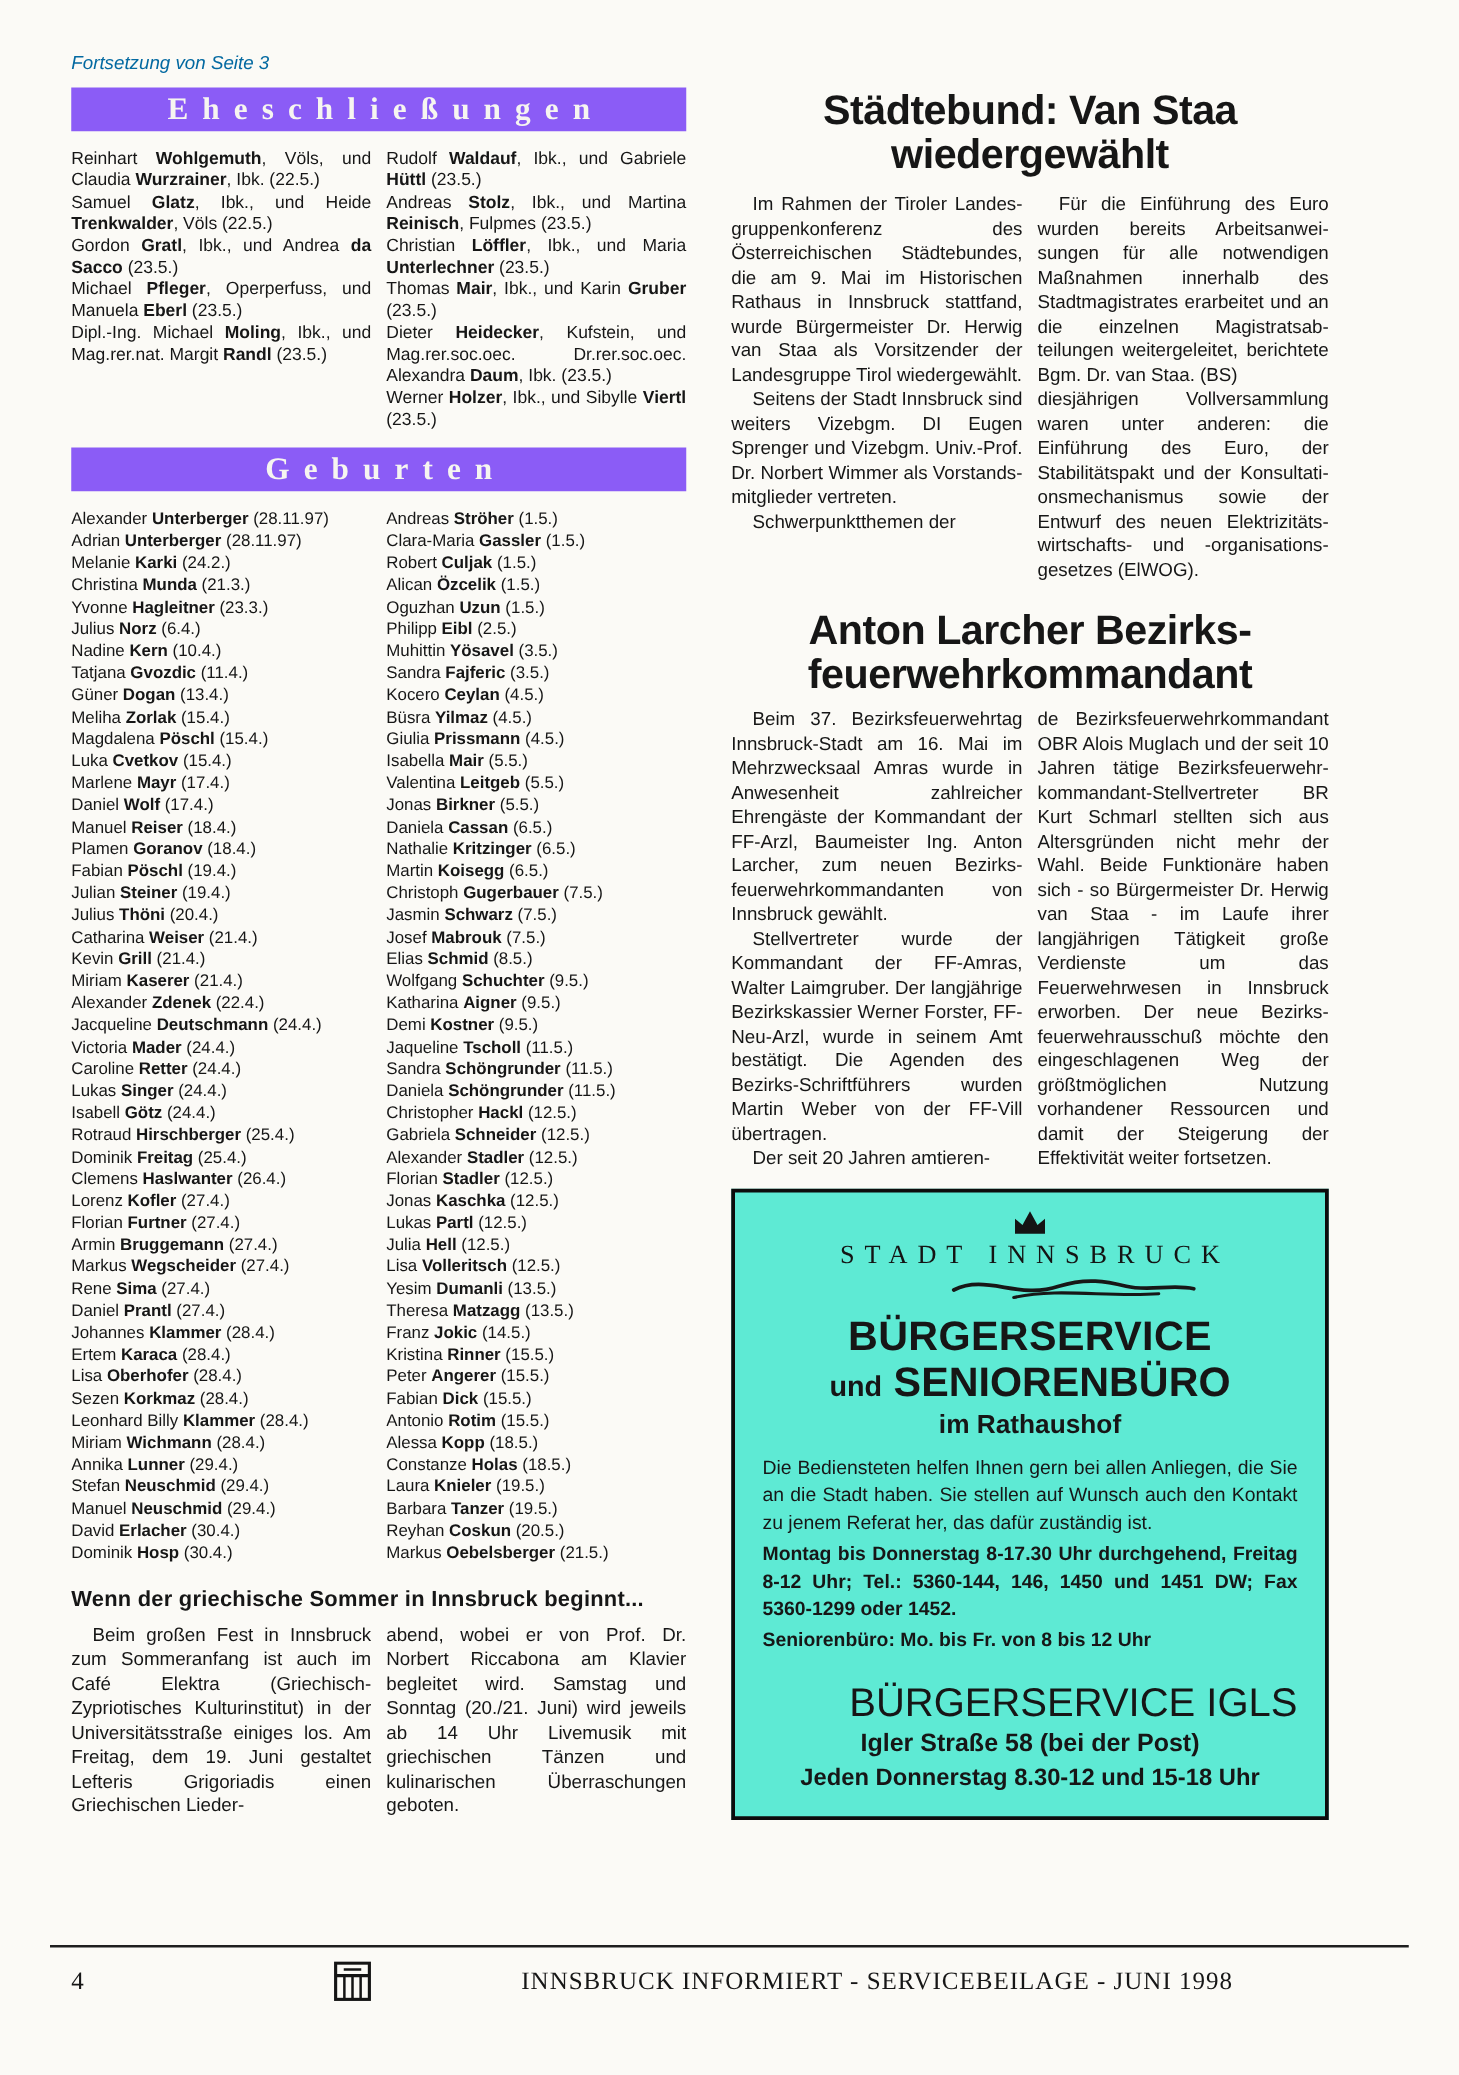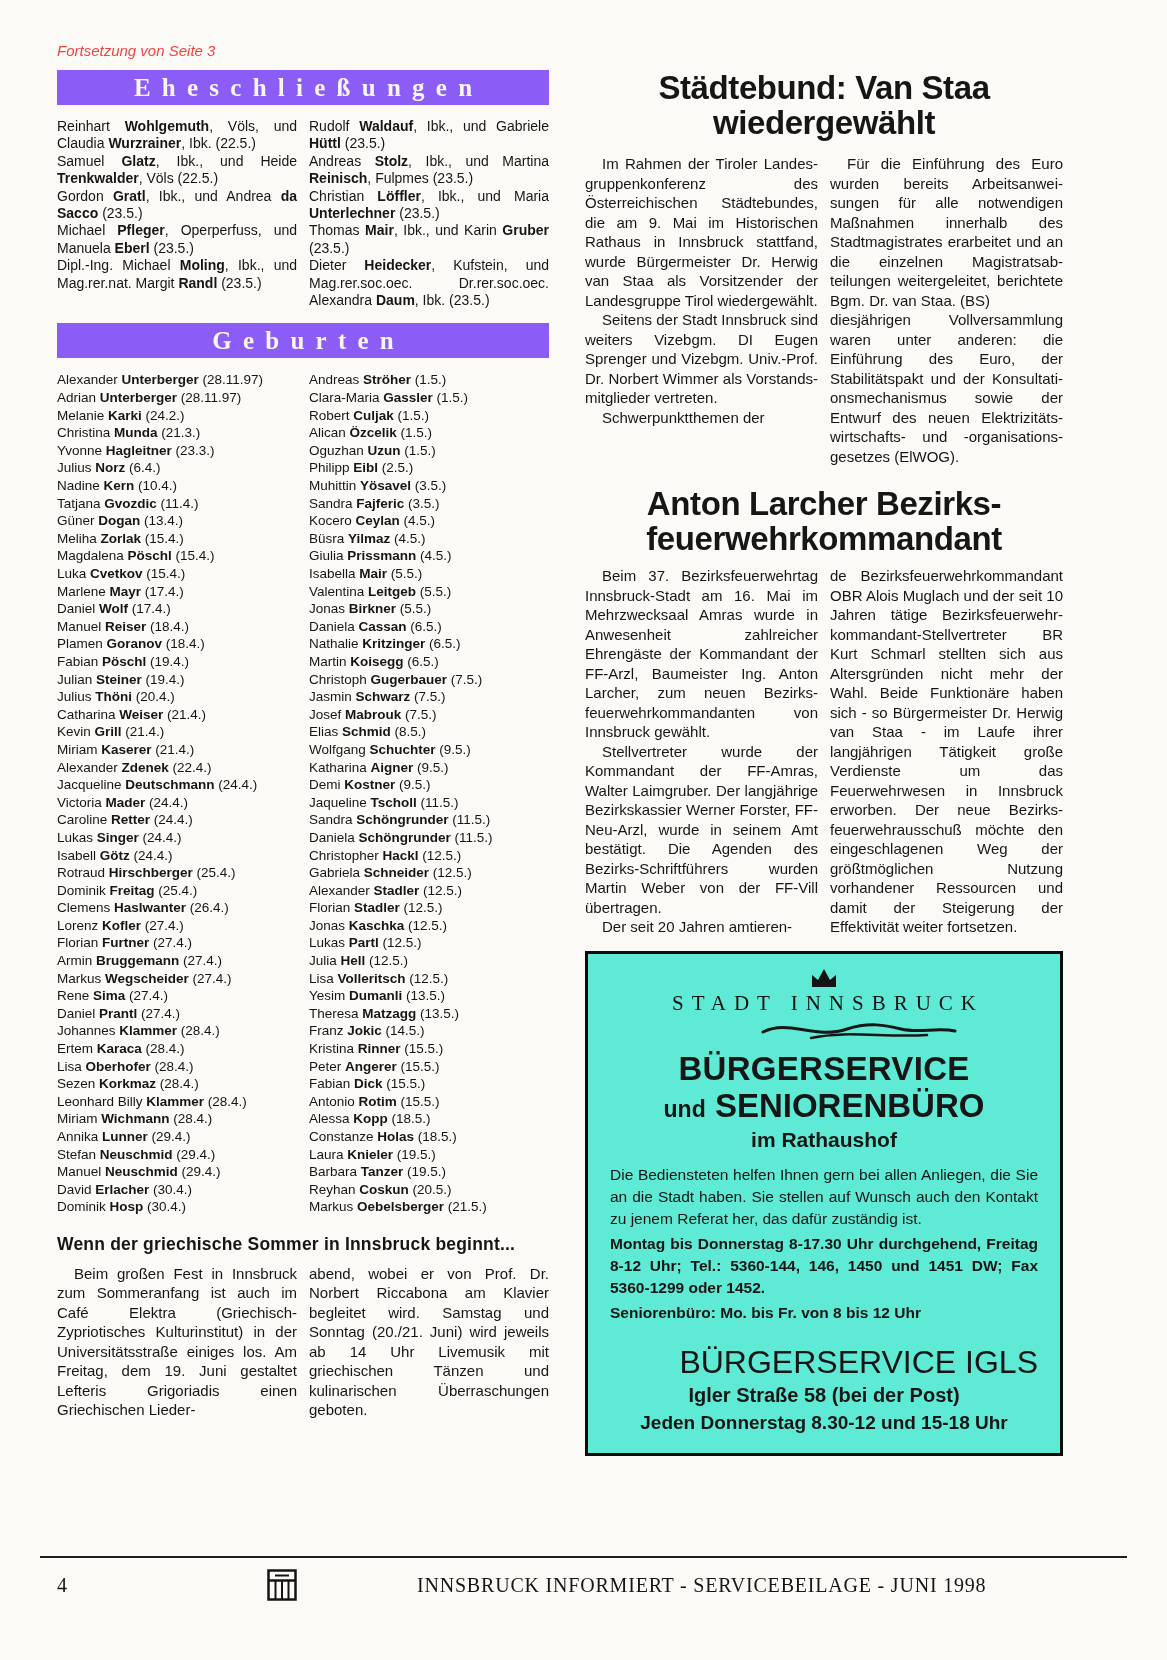--- a/index.html
+++ b/index.html
@@ -2,21 +2,21 @@
 <html lang="de"><head>
 <meta charset="utf-8">
 <style>
   html,body{margin:0;padding:0}
   body{
     width:1167px;height:1660px;position:relative;overflow:hidden;
     background:#fbfaf6;color:#161616;
     font-family:"Liberation Sans","DejaVu Sans",sans-serif;
   }
   .page{position:absolute;inset:0;padding:40px 0 0 57px}
-  .continuation{font-style:italic;font-size:15px;line-height:22px;margin-bottom:8px;color:#ef4444}
+  .continuation{font-style:italic;font-size:15px;line-height:22px;margin-bottom:8px;color:#0369a1}
   .columns{display:flex;gap:36px;align-items:flex-start}
   .col-left{flex:0 0 492px;width:492px}
   .col-right{flex:0 0 478px;width:478px}
 
   .section-bar{
     background:#8b5cf6;color:#f6f5f0;
     font-family:"Liberation Serif","DejaVu Serif",serif;font-weight:bold;
     font-size:25px;line-height:35px;height:35px;text-align:center;
     letter-spacing:0.45em;text-indent:0.45em;margin-top:14px;margin-bottom:13px;
   }
@@ -85,20 +85,21 @@
             <div class="m-entry">Gordon <strong>Gratl</strong>, Ibk., und Andrea <strong>da Sacco</strong> (23.5.)</div>
             <div class="m-entry">Michael <strong>Pfleger</strong>, Operperfuss, und Manuela <strong>Eberl</strong> (23.5.)</div>
             <div class="m-entry">Dipl.-Ing. Michael <strong>Moling</strong>, Ibk., und Mag.rer.nat. Margit <strong>Randl</strong> (23.5.)</div>
           </div>
         <div class="subcol">
             <div class="m-entry">Rudolf <strong>Waldauf</strong>, Ibk., und Gabriele <strong>Hüttl</strong> (23.5.)</div>
             <div class="m-entry">Andreas <strong>Stolz</strong>, Ibk., und Martina <strong>Reinisch</strong>, Fulpmes (23.5.)</div>
             <div class="m-entry">Christian <strong>Löffler</strong>, Ibk., und Maria <strong>Unterlechner</strong> (23.5.)</div>
             <div class="m-entry">Thomas <strong>Mair</strong>, Ibk., und Karin <strong>Gruber</strong> (23.5.)</div>
             <div class="m-entry">Dieter <strong>Heidecker</strong>, Kufstein, und Mag.rer.soc.oec. Dr.rer.soc.oec. Alexandra <strong>Daum</strong>, Ibk. (23.5.)</div>
+            <div class="m-entry">Werner <strong>Holzer</strong>, Ibk., und Sibylle <strong>Viertl</strong> (23.5.)</div>
           </div>
       </div>
 
       <div class="section-bar">Geburten</div>
       <div class="two-col births">
         <div class="subcol">
             <div class="b-entry">Alexander <strong>Unterberger</strong> (28.11.97)</div>
             <div class="b-entry">Adrian <strong>Unterberger</strong> (28.11.97)</div>
             <div class="b-entry">Melanie <strong>Karki</strong> (24.2.)</div>
             <div class="b-entry">Christina <strong>Munda</strong> (21.3.)</div>

